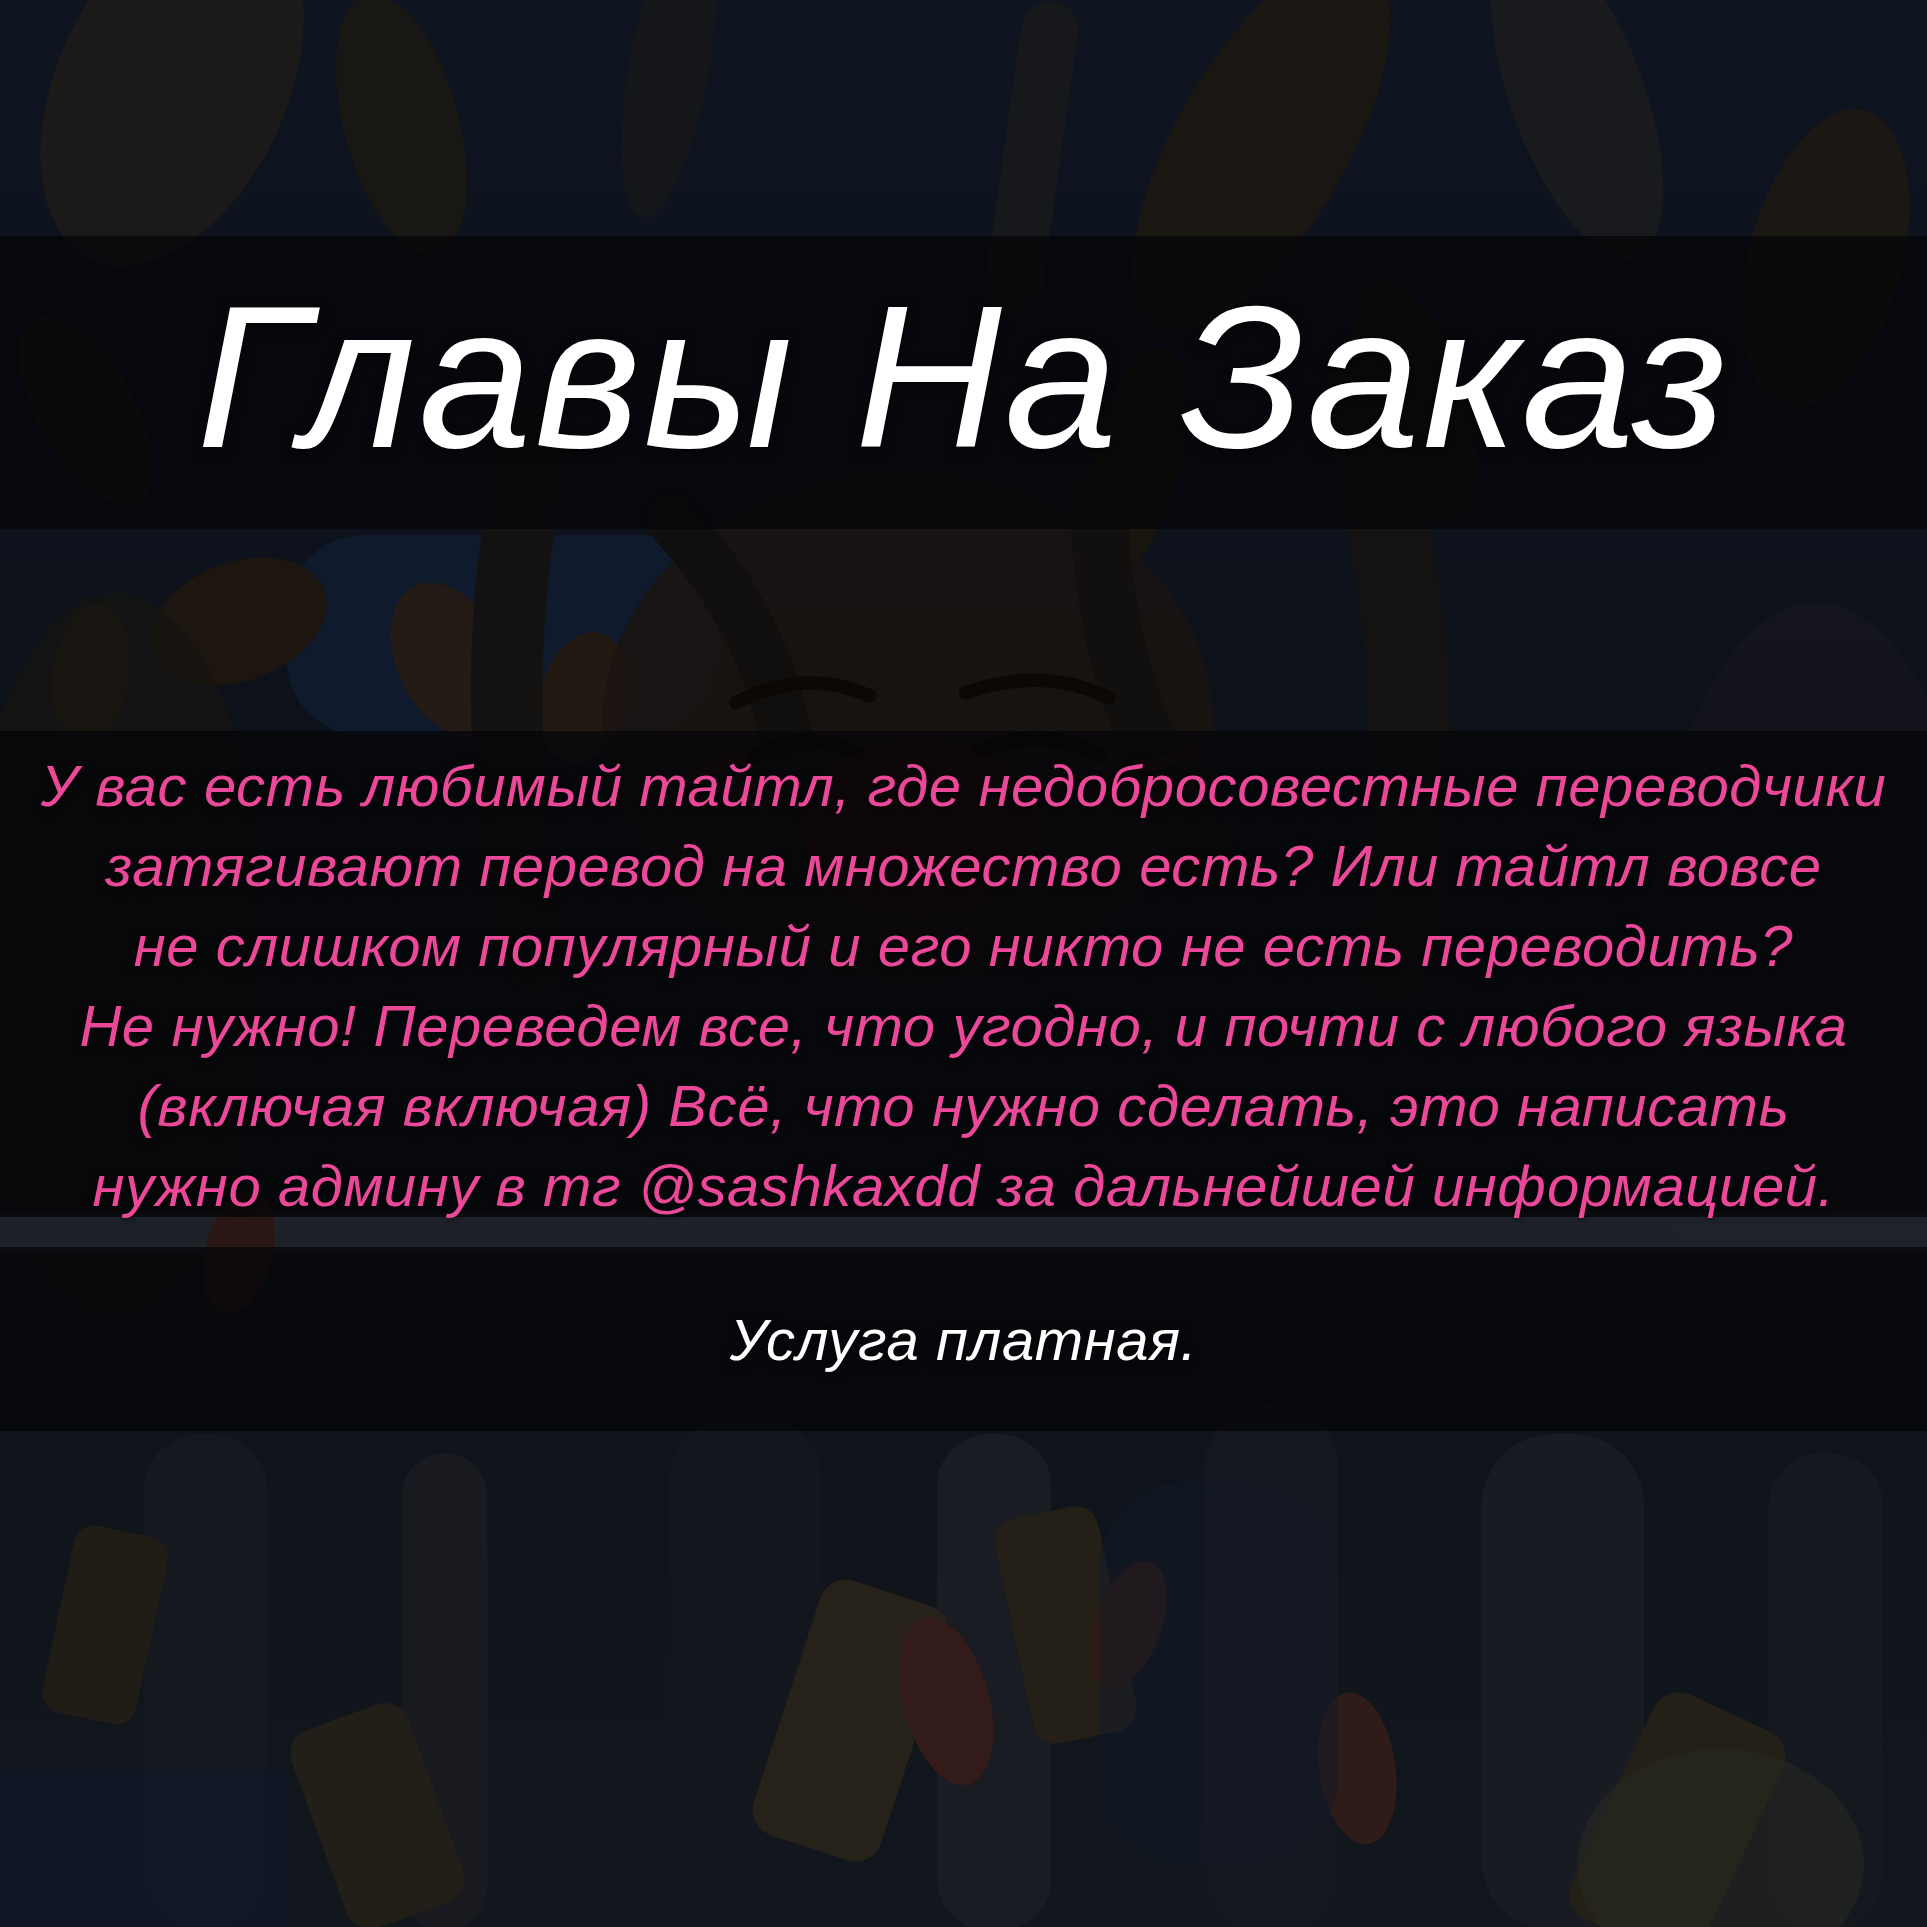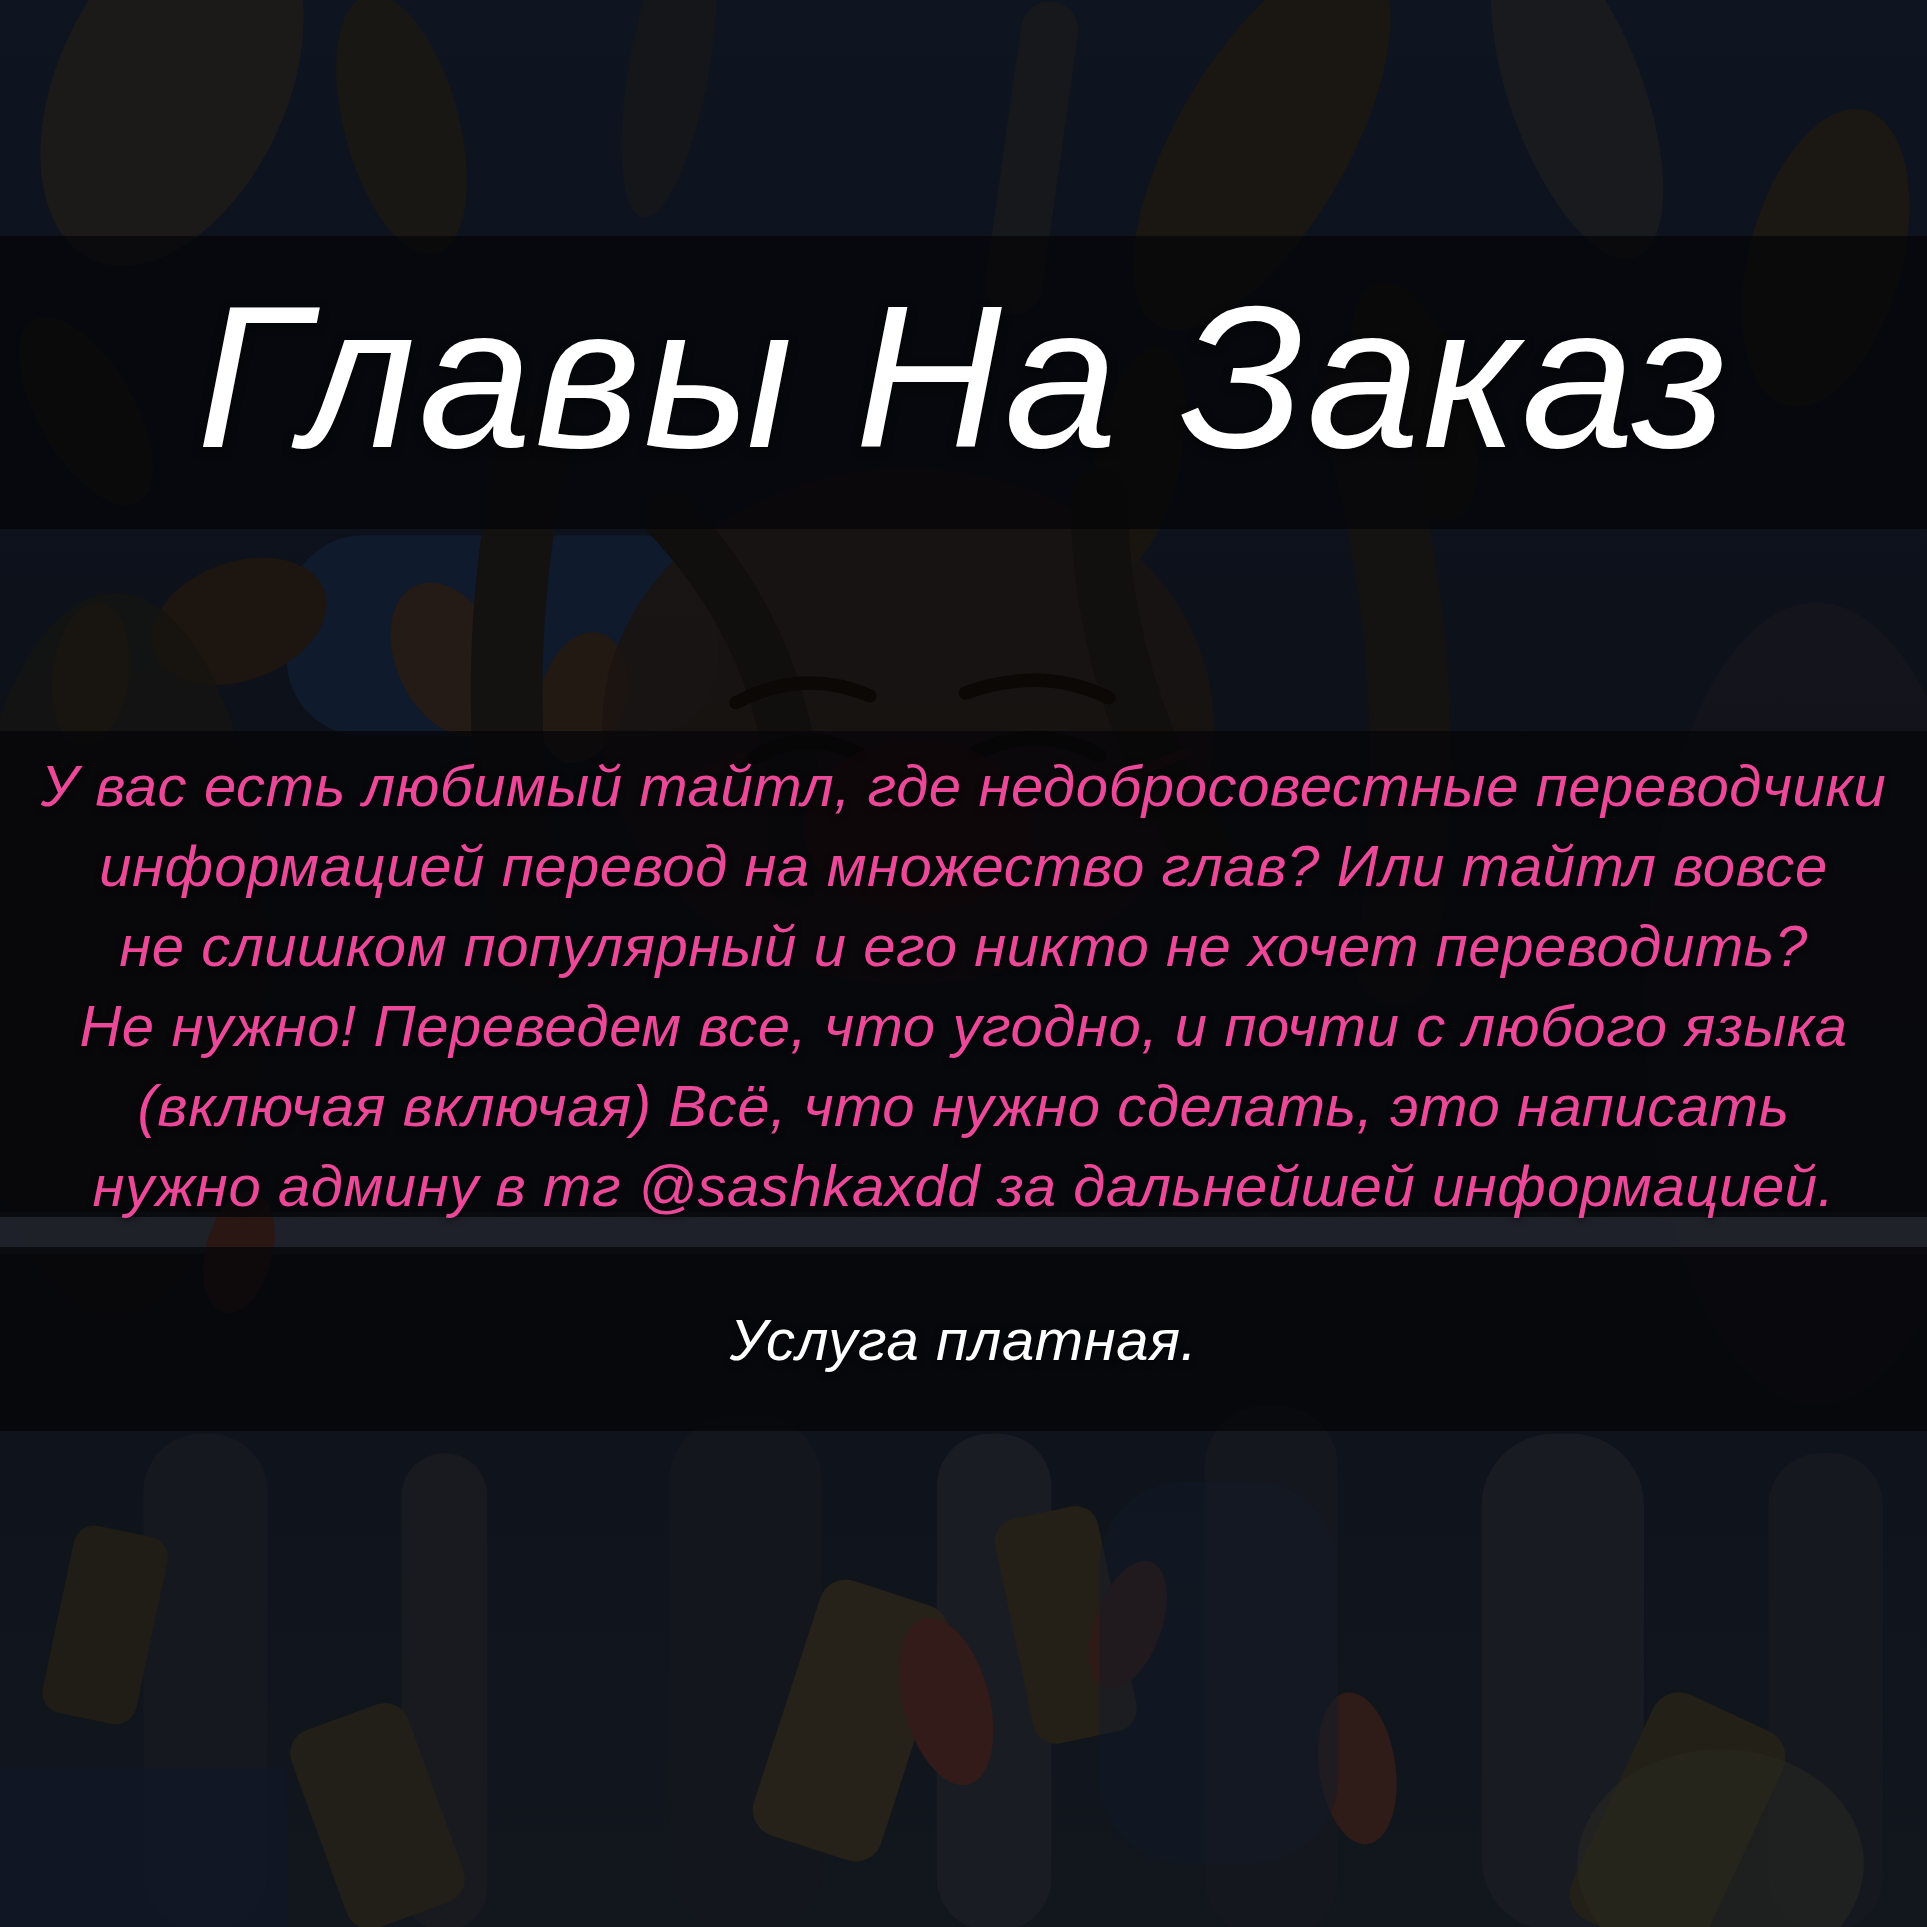--- a/index.html
+++ b/index.html
@@ -158,22 +158,22 @@
       <rect x="1150" y="1550" width="250" height="400" rx="90" fill="#121a28" opacity="0.5"></rect>
     </g>
   </svg>
 
   <section class="band band-title">
     <h1 class="poster-title">Главы На Заказ</h1>
   </section>
 
   <section class="band band-description">
     <div class="description-line">У вас есть любимый тайтл, где недобросовестные переводчики</div>
-    <div class="description-line">информацией перевод на множество глав? Или тайтл вовсе</div>
-    <div class="description-line">не слишком популярный и его никто не хочет переводить?</div>
+    <div class="description-line">затягивают перевод на множество есть? Или тайтл вовсе</div>
+    <div class="description-line">не слишком популярный и его никто не есть переводить?</div>
     <div class="description-line">Не нужно! Переведем все, что угодно, и почти с любого языка</div>
     <div class="description-line">(включая включая) Всё, что нужно сделать, это написать</div>
     <div class="description-line">нужно админу в тг @sashkaxdd за дальнейшей информацией.</div>
   </section>
 
   <section class="band band-payment">
     <div class="payment-line">Услуга платная.</div>
   </section>
 
 </div>

